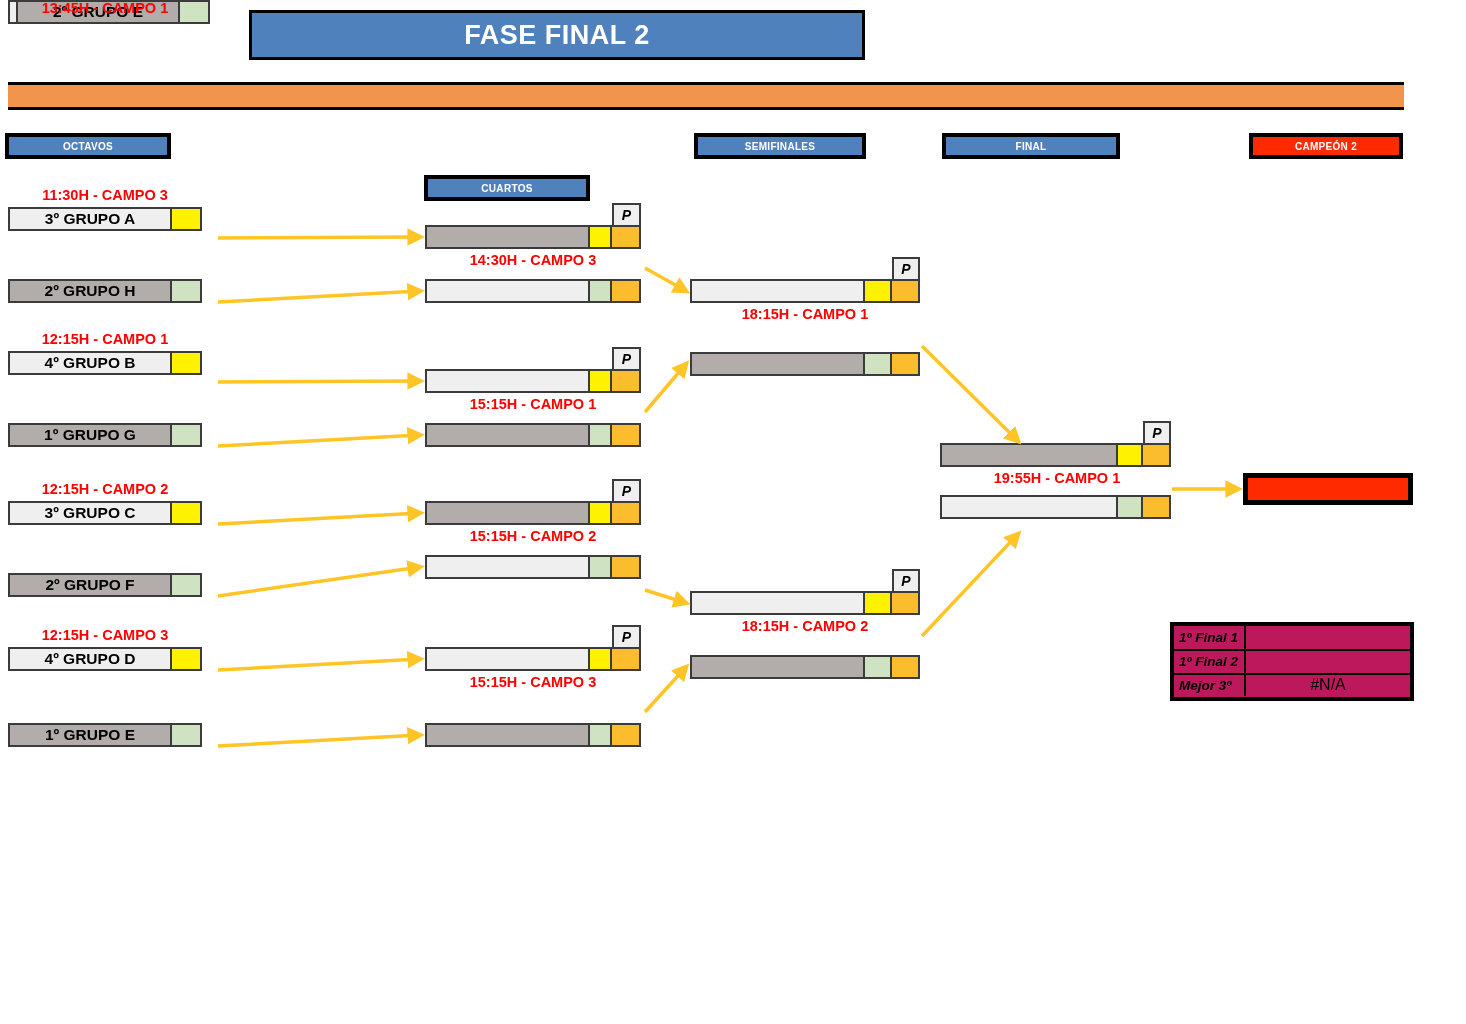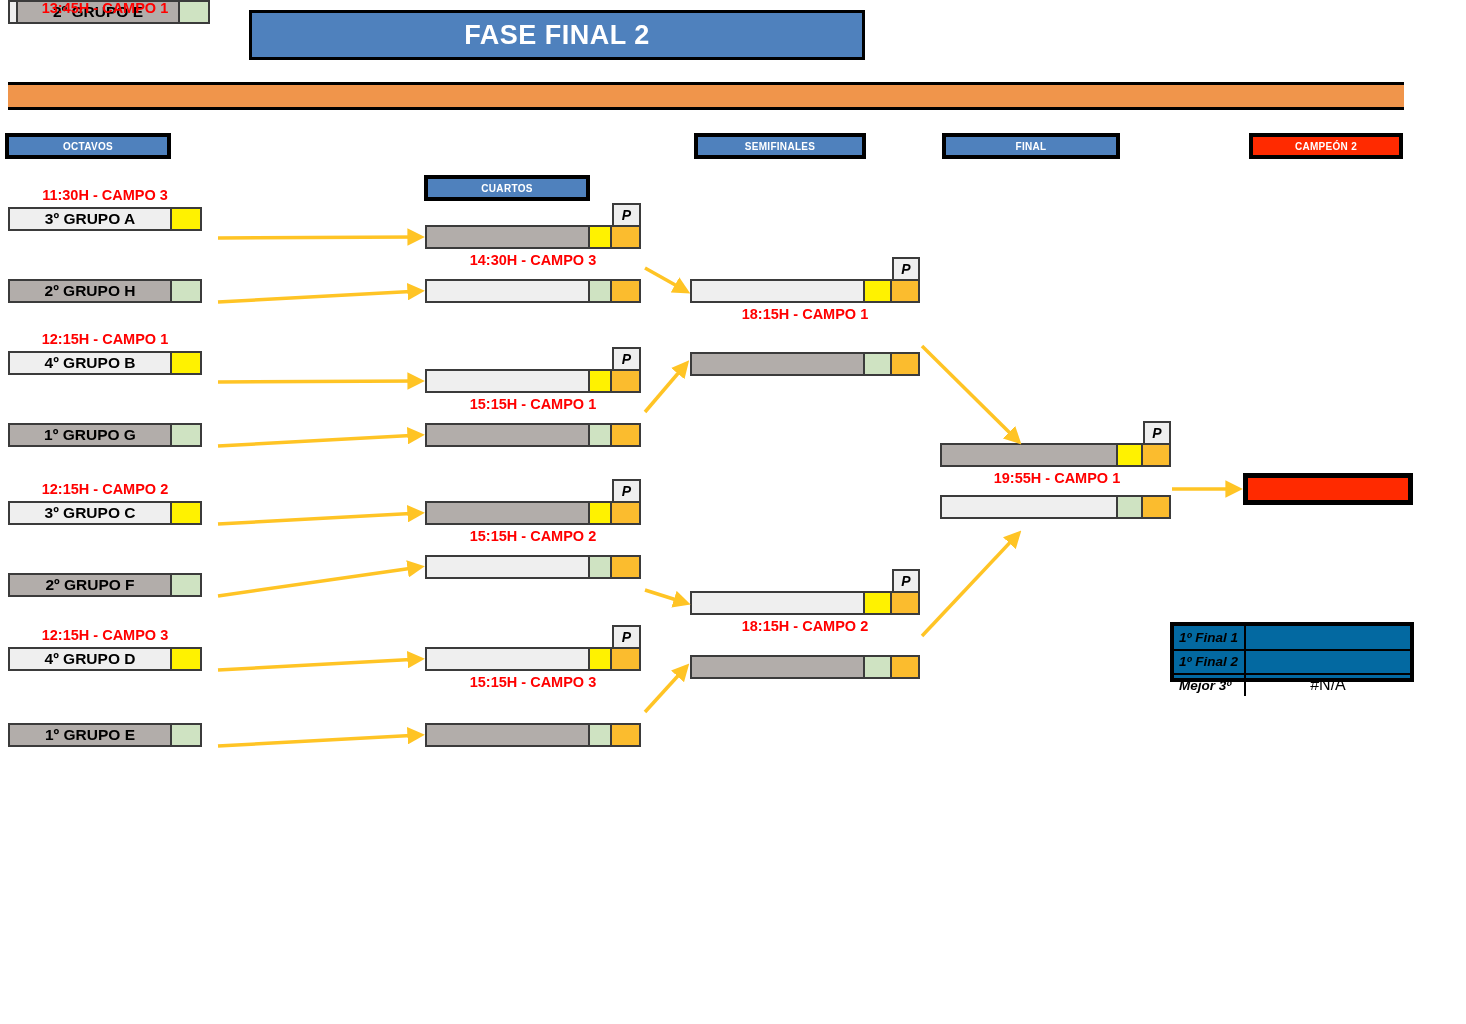--- a/index.html
+++ b/index.html
@@ -59,22 +59,22 @@
   }
 
   
   .champ-box{
     position:absolute;left:1243px;top:473px;width:170px;height:32px;
     background:#FF2A00;border:5px solid #000;box-sizing:border-box;
   }
 
   
   .summary{
-    position:absolute;left:1170px;top:622px;width:244px;height:60px;
-    border:4px solid #000;box-sizing:border-box;background:#0369a1;
+    position:absolute;left:1170px;top:622px;width:244px;height:79px;
+    border:4px solid #000;box-sizing:border-box;background:#be185d;
   }
   .summary-row{display:flex;height:23.3px;box-sizing:border-box;}
   .summary-row + .summary-row{border-top:2px solid #000;}
   .summary-key{
     width:72px;flex:0 0 72px;border-right:2px solid #000;box-sizing:border-box;
     display:flex;align-items:center;padding-left:5px;
     font-size:13.5px;font-weight:bold;font-style:italic;
   }
   .summary-val{
     flex:1 1 auto;display:flex;align-items:center;justify-content:center;

